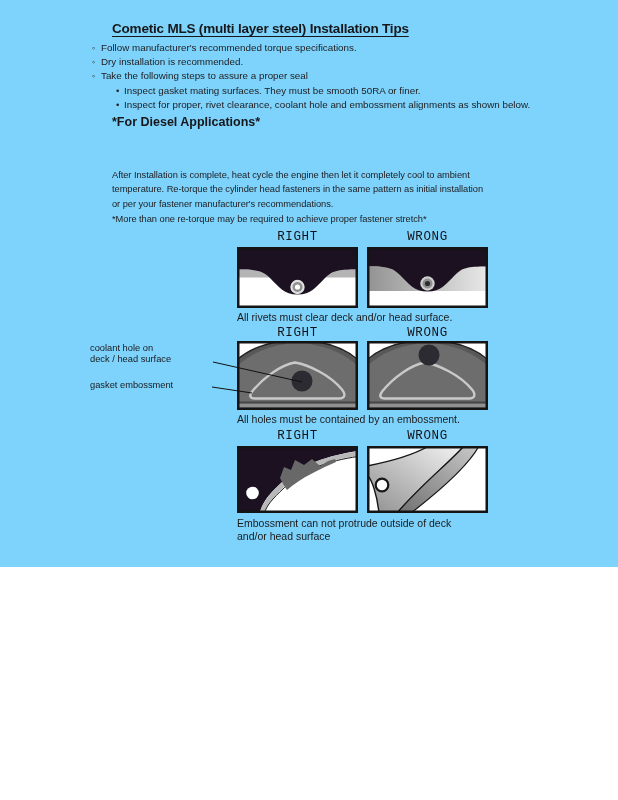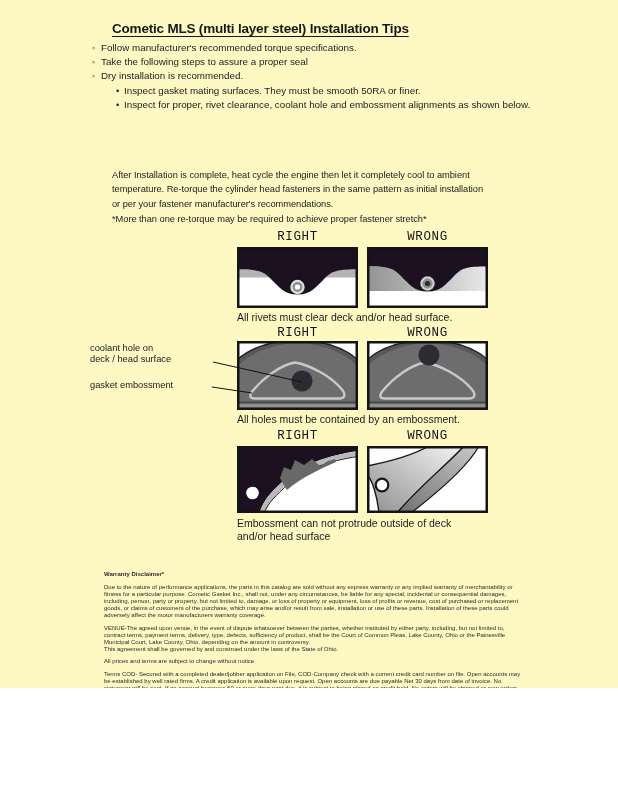--- a/index.html
+++ b/index.html
@@ -1,17 +1,17 @@
 <!DOCTYPE html>
 <html><head>
 <meta charset="utf-8">
 <style>
   html,body { margin:0; padding:0; background:#ffffff; }
   .doc {
-    position:relative; width:618px; height:688px; background:#fef9c3;
+    position:relative; width:618px; height:567px; background:#7dd3fc;
     font-family:"Liberation Sans", sans-serif; color:#212124; overflow:hidden;
   }
   .abs { position:absolute; }
   .title {
     left:112px; top:21px; font-size:13.5px; font-weight:bold; letter-spacing:-0.2px;
     color:#17171a; text-decoration:underline; text-decoration-thickness:1.4px; text-underline-offset:3px;
     margin:0;
   }
   .tips { left:92px; top:41px; font-size:9.8px; line-height:14.2px; }
   .tip  { white-space:nowrap; }
@@ -43,26 +43,27 @@
 </style>
 </head>
 <body>
 
 <div class="doc">
 
   <h1 class="abs title">Cometic MLS (multi layer steel) Installation Tips</h1>
 
   <div class="abs tips">
     <div class="tip"><span class="tg">◦</span><span>Follow manufacturer's recommended torque specifications.</span></div>
+    <div class="tip"><span class="tg">◦</span><span>Dry installation is recommended.</span></div>
     <div class="tip"><span class="tg">◦</span><span>Take the following steps to assure a proper seal</span></div>
-    <div class="tip"><span class="tg">◦</span><span>Dry installation is recommended.</span></div>
     <div class="tip sub"><span class="tg">•</span><span>Inspect gasket mating surfaces.  They must be smooth 50RA or finer.</span></div>
     <div class="tip sub"><span class="tg">•</span><span>Inspect for proper, rivet clearance, coolant hole and embossment alignments as shown below.</span></div>
   </div>
 
+  <h2 class="abs diesel-h">*For Diesel Applications*</h2>
   <p class="abs para note">*More than one re-torque may be required to achieve proper fastener stretch*</p>
   <p class="abs para p2">After Installation is complete, heat cycle the engine then let it completely cool to ambient
 temperature. Re-torque the cylinder head fasteners in the same pattern as initial installation
 or per your fastener manufacturer's recommendations.</p>
 
   <div class="abs dlab lab-r1 colL">RIGHT</div>
   <div class="abs dlab lab-r1 colR">WRONG</div>
 
   <div class="abs fig fig-r1 colL">
     <svg viewBox="0 0 121 61">

